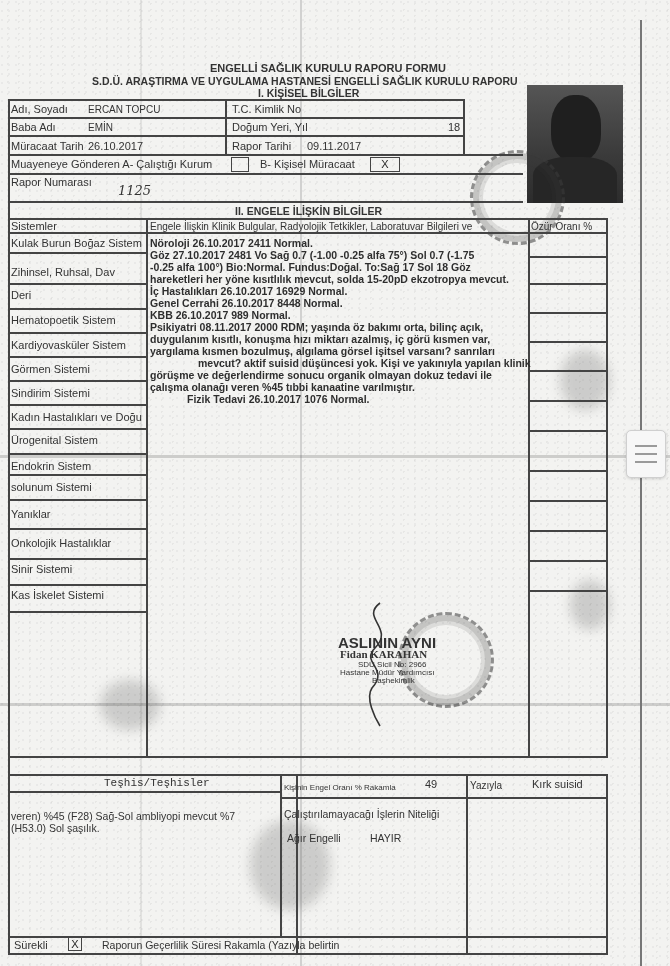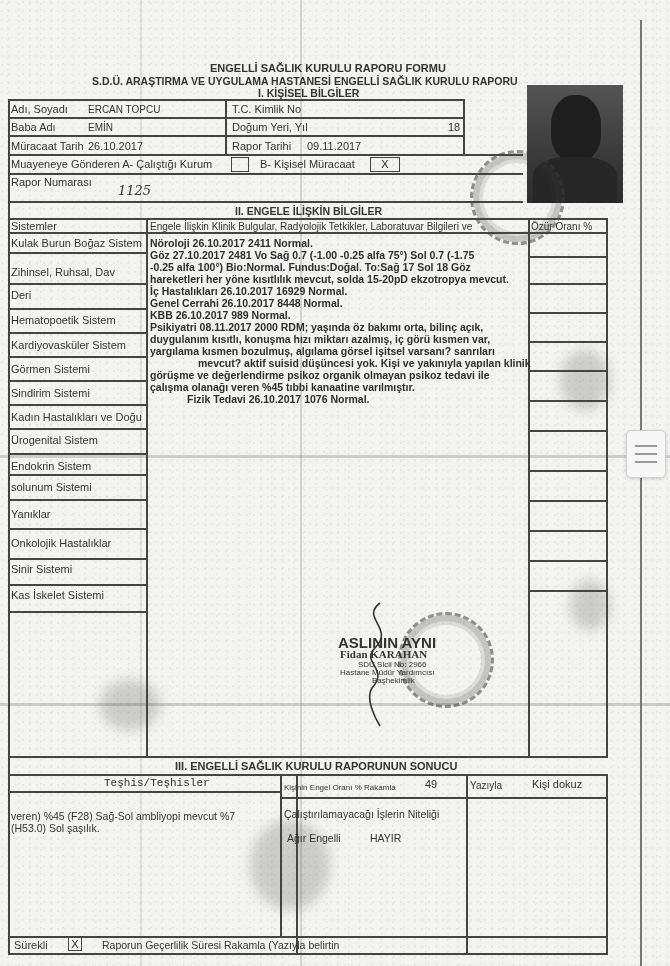--- a/index.html
+++ b/index.html
@@ -164,60 +164,59 @@
     <div class="body-text" style="top:249px;">Göz 27.10.2017 2481 Vo Sağ 0.7 (-1.00 -0.25 alfa 75°) Sol 0.7 (-1.75</div>
     <div class="body-text" style="top:261px;">-0.25 alfa 100°) Bio:Normal. Fundus:Doğal. To:Sağ 17 Sol 18 Göz</div>
     <div class="body-text" style="top:273px;">hareketleri her yöne kısıtlılık mevcut, solda 15-20pD ekzotropya mevcut.</div>
     <div class="body-text" style="top:285px;">İç Hastalıkları 26.10.2017 16929 Normal.</div>
     <div class="body-text" style="top:297px;">Genel Cerrahi 26.10.2017 8448 Normal.</div>
     <div class="body-text" style="top:309px;">KBB 26.10.2017 989 Normal.</div>
     <div class="body-text" style="top:321px;">Psikiyatri 08.11.2017 2000 RDM; yaşında öz bakımı orta, bilinç açık,</div>
     <div class="body-text" style="top:333px;">duygulanım kısıtlı, konuşma hızı miktarı azalmış, iç görü kısmen var,</div>
     <div class="body-text" style="top:345px;">yargılama kısmen bozulmuş, algılama görsel işitsel varsanı? sanrıları</div>
     <div class="body-text" style="top:357px;padding-left:48px;">mevcut? aktif suisid düşüncesi yok. Kişi ve yakınıyla yapılan klinik</div>
-    <div class="body-text" style="top:369px;">görüşme ve değerlendirme psikoz organik olmayan psikoz tedavi ile</div>
+    <div class="body-text" style="top:369px;">görüşme ve değerlendirme sonucu organik olmayan dokuz tedavi ile</div>
     <div class="body-text" style="top:381px;">çalışma olanağı veren %45 tıbbi kanaatine varılmıştır.</div>
     <div class="body-text" style="top:393px;padding-left:37px;">Fizik Tedavi 26.10.2017 1076 Normal.</div>
   </div>
 
   <div class="smudge" style="left:560px; top:350px; width:50px; height:60px;"></div>
   <div class="smudge" style="left:570px; top:580px; width:40px; height:50px;"></div>
   <div class="smudge" style="left:100px; top:680px; width:60px; height:50px;"></div>
   <div class="smudge" style="left:250px; top:820px; width:80px; height:90px;"></div>
 
   <div class="stamp" style="left:398px; top:612px; width:96px; height:96px;"></div>
   <svg class="sig" style="left:350px; top:598px;" width="60" height="130" viewBox="0 0 60 130">
     <path d="M30 5 C 10 20, 45 30, 25 50 C 10 65, 40 70, 22 90 C 15 100, 25 120, 30 128" fill="none" stroke="#333" stroke-width="1.6"></path>
   </svg>
   <div class="t b" style="left:338px; top:636px; font-size:15px;">ASLININ AYNI</div>
   <div class="t b" style="left:340px; top:648px; font-size:11px; font-family:'Liberation Serif', serif;">Fidan KARAHAN</div>
   <div class="t" style="left:358px; top:660px; font-size:8px; line-height:9px;">SDÜ Sicil No: 2966</div>
   <div class="t" style="left:340px; top:668px; font-size:8px; line-height:9px;">Hastane Müdür Yardımcısı</div>
   <div class="t" style="left:372px; top:676px; font-size:8px; line-height:9px;">Başhekimlik</div>
 
-  <div class="t b" style="left:175px; top:760px; font-size:11px;">III. ENGELLİ SAĞLIK KURULU RAPORUNUN SONUCU</div>
   <div class="line-h" style="left:8px; top:774px; width:600px;"></div>
   <div class="line-h" style="left:8px; top:791px; width:272px;"></div>
   <div class="line-h" style="left:280px; top:797px; width:328px;"></div>
   <div class="line-h" style="left:8px; top:936px; width:600px;"></div>
   <div class="line-h" style="left:8px; top:953px; width:600px;"></div>
   <div class="line-v" style="left:8px; top:774px; height:180px;"></div>
   <div class="line-v" style="left:280px; top:774px; height:162px;"></div>
   <div class="line-v" style="left:296px; top:774px; height:180px;"></div>
   <div class="line-v" style="left:466px; top:774px; height:180px;"></div>
   <div class="line-v" style="left:606px; top:774px; height:180px;"></div>
 
   <div class="t" style="left:104px; top:777px;font-family:Liberation Mono, monospace;">Teşhis/Teşhisler</div>
   <div class="t" style="left:11px; top:810px; font-size:10.5px; line-height:12px;">veren) %45 (F28) Sağ-Sol ambliyopi mevcut %7</div>
   <div class="t" style="left:11px; top:822px; font-size:10.5px; line-height:12px;">(H53.0) Sol şaşılık.</div>
 
   <div class="t" style="left:284px; top:781px; font-size:8px;">Kişinin Engel Oranı % Rakamla</div>
   <div class="t" style="left:425px; top:778px; font-size:11px;">49</div>
   <div class="t" style="left:470px; top:779px; font-size:10px;">Yazıyla</div>
-  <div class="t" style="left:532px; top:778px; font-size:11px;">Kişi dokuz</div>
+  <div class="t" style="left:532px; top:778px; font-size:11px;">Kırk suisid</div>
 
   <div class="t" style="left:284px; top:808px; font-size:10.5px;">Çalıştırılamayacağı İşlerin Niteliği</div>
   <div class="t" style="left:287px; top:832px; font-size:10.5px;">Ağır Engelli</div>
   <div class="t" style="left:370px; top:832px; font-size:10.5px;">HAYIR</div>
 
   <div class="t" style="left:14px; top:939px;">Sürekli</div>
   <div class="checkbox" style="left:68px; top:937px; width:14px; height:14px;">X</div>
   <div class="t" style="left:102px; top:939px; font-size:10.5px;">Raporun Geçerlilik Süresi Rakamla (Yazıyla belirtin</div>
 
   <div class="line-v" style="left:640px; top:20px; height:946px; background:#777;"></div>

